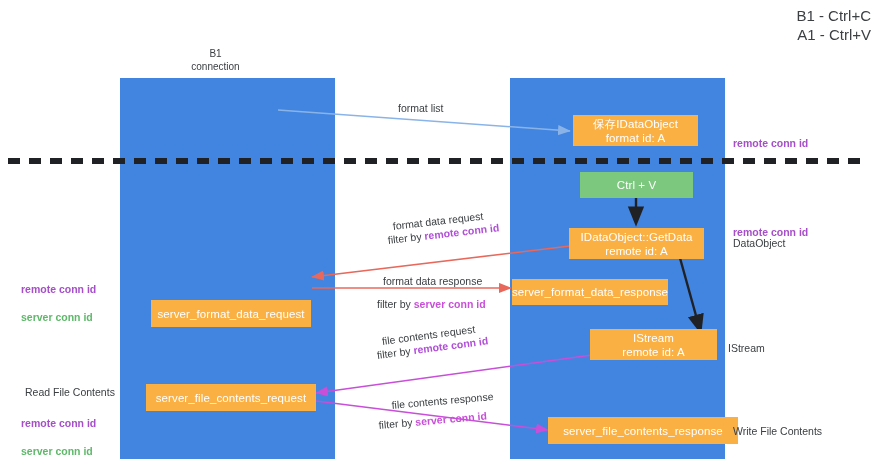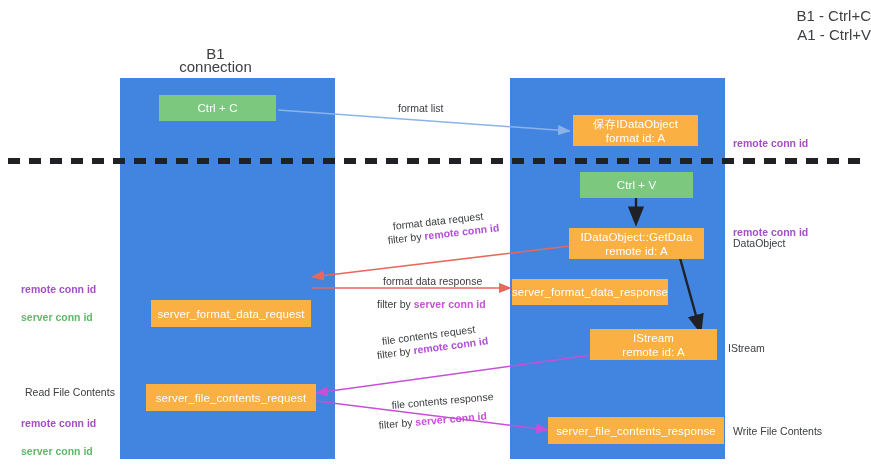--- a/index.html
+++ b/index.html
@@ -19,21 +19,21 @@
   
   .abs{position:absolute;}
 
   .title{
     left:0;top:6px;width:871px;text-align:right;
     font-size:15px;line-height:19px;color:#3c4043;
     white-space:pre-line;
   }
 
   .col-head{
-    font-size:15px;line-height:13px;text-align:center;color:#3c4043;
+    font-size:10px;line-height:13px;text-align:center;color:#3c4043;
     white-space:pre-line;
   }
   .col-head.b1{left:148px;top:47px;width:135px;}
   .col-head.a1{left:552px;top:47px;width:150px;}
 
   
   .node{
     position:absolute;
     box-sizing:border-box;
     display:flex;flex-direction:column;
@@ -107,40 +107,39 @@
 
     <line x1="316" y1="401" x2="548" y2="430" stroke="#c84fd8" stroke-width="1.6" marker-end="url(#ah-magenta)"></line>
   </svg>
 
   <div class="abs title">B1 - Ctrl+C
 A1 - Ctrl+V</div>
 
   <div class="abs col-head b1">B1
 connection</div>
 
-  <div class="node green" style="left:159px;top:95px;width:117px;height:26px;">Ctrl + C</div>
 
   <div class="node orange" style="left:151px;top:268px;width:160px;height:27px;margin-top:32px;">server_format_data_request</div>
 
   <div class="node orange" style="left:146px;top:384px;width:170px;height:27px;">server_file_contents_request</div>
 
   <div class="node orange" style="left:573px;top:115px;width:125px;height:31px;">保存IDataObject
 format id: A</div>
 
   <div class="node green" style="left:580px;top:172px;width:113px;height:26px;">Ctrl + V</div>
 
   <div class="node orange" style="left:569px;top:228px;width:135px;height:31px;">IDataObject::GetData
 remote id: A</div>
 
   <div class="node orange" style="left:512px;top:279px;width:156px;height:26px;">server_format_data_response</div>
 
   <div class="node orange" style="left:590px;top:329px;width:127px;height:31px;">IStream
 remote id: A</div>
 
-  <div class="node orange" style="left:548px;top:417px;width:176px;height:27px;">server_file_contents_response</div>
+  <div class="node orange" style="left:548px;top:417px;width:190px;height:27px;">server_file_contents_response</div>
 
   <div class="edge-label" style="left:398px;top:101px;">format list</div>
 
   <div class="edge-label" style="left:392px;top:219px;transform:rotate(-6.5deg);transform-origin:left top;">
     <span>format data request</span>
   </div>
   <div class="edge-label" style="left:387px;top:233px;transform:rotate(-6.5deg);transform-origin:left top;">
     <span>filter by </span><span class="hl-remote">remote conn id</span>
   </div>
 

